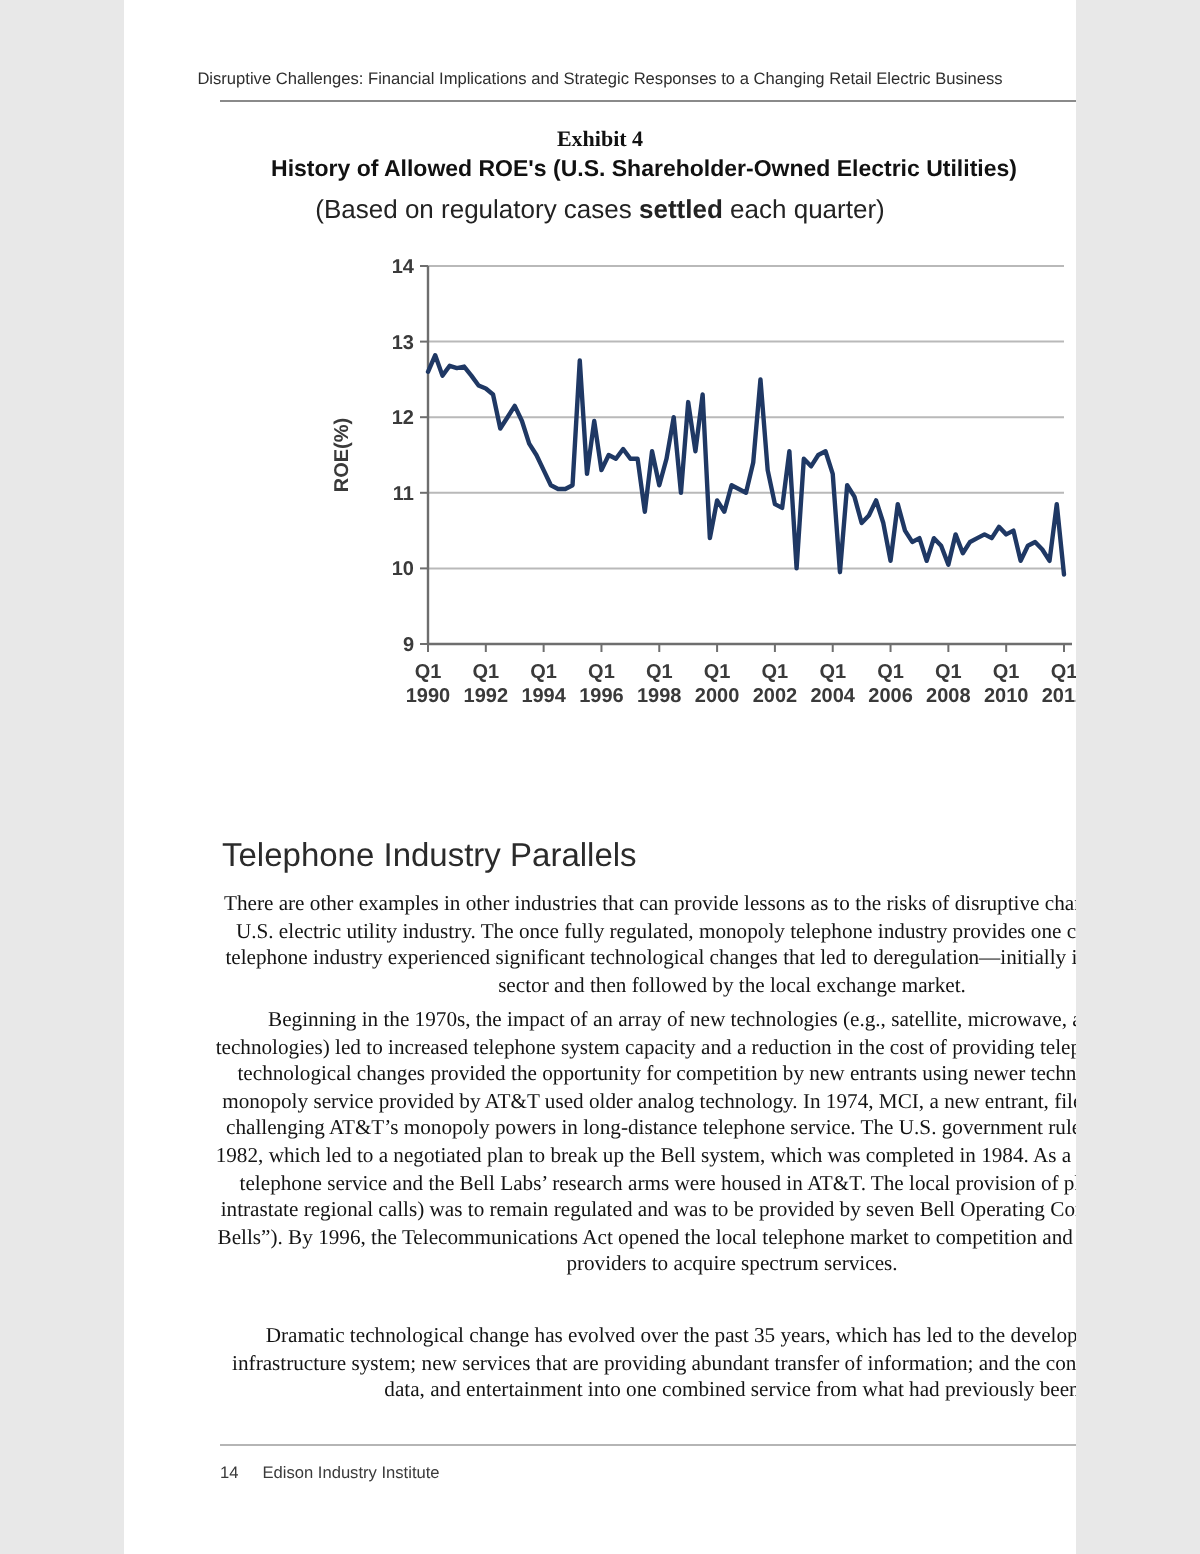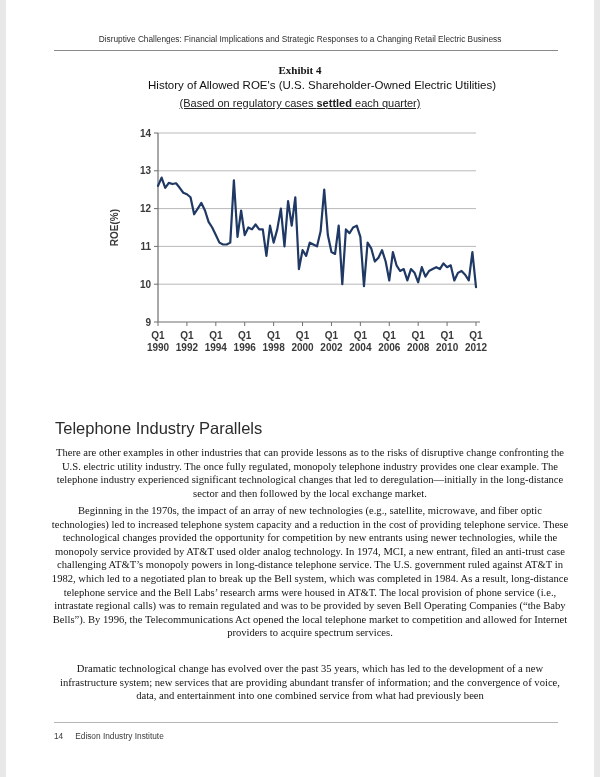--- a/index.html
+++ b/index.html
@@ -1,18 +1,18 @@
 <!DOCTYPE html>
 <html><head>
 <meta charset="utf-8">
 <style>
   html,body{margin:0;padding:0;background:#e8e8e8;}
   .page{
     position:relative;
-    width:588px;height:777px;
+    width:476px;height:777px;
     margin:0 auto;
     background:#ffffff;
     font-family:"Liberation Serif",serif;
     color:#1a1a1a;
     overflow:hidden;
   }
 
   .running-title{
     position:absolute;top:34px;left:0;right:0;
     text-align:center;
@@ -25,26 +25,26 @@
   }
 
   .exhibit-label{
     position:absolute;top:64px;left:0;right:0;text-align:center;
     font-family:Liberation Serif, serif;
     font-size:11px;font-weight:bold;color:#111;
   }
   .exhibit-title{
     position:absolute;top:79px;left:0;right:0;text-align:center;
     font-family:"Liberation Sans",sans-serif;
-    font-size:11.5px;font-weight:normal;color:#111;padding-left:44px;
+    font-size:11.5px;font-weight:bold;color:#111;padding-left:44px;
   }
   .exhibit-subtitle{
     position:absolute;top:97px;left:0;right:0;text-align:center;
     font-family:"Liberation Sans",sans-serif;
-    font-size:11px;color:#222;text-decoration:underline;
+    font-size:13px;color:#222;
   }
   .exhibit-subtitle .bold{font-weight:bold;}
 
   .chart-wrap{position:absolute;top:120px;left:90px;width:400px;height:240px;}
   .chart-wrap svg{display:block;width:400px;height:240px;}
   .chart-wrap text.tick{
     font-family:"Liberation Sans",sans-serif;
     font-size:10px;font-weight:bold;fill:#3a3a3a;
   }
 

